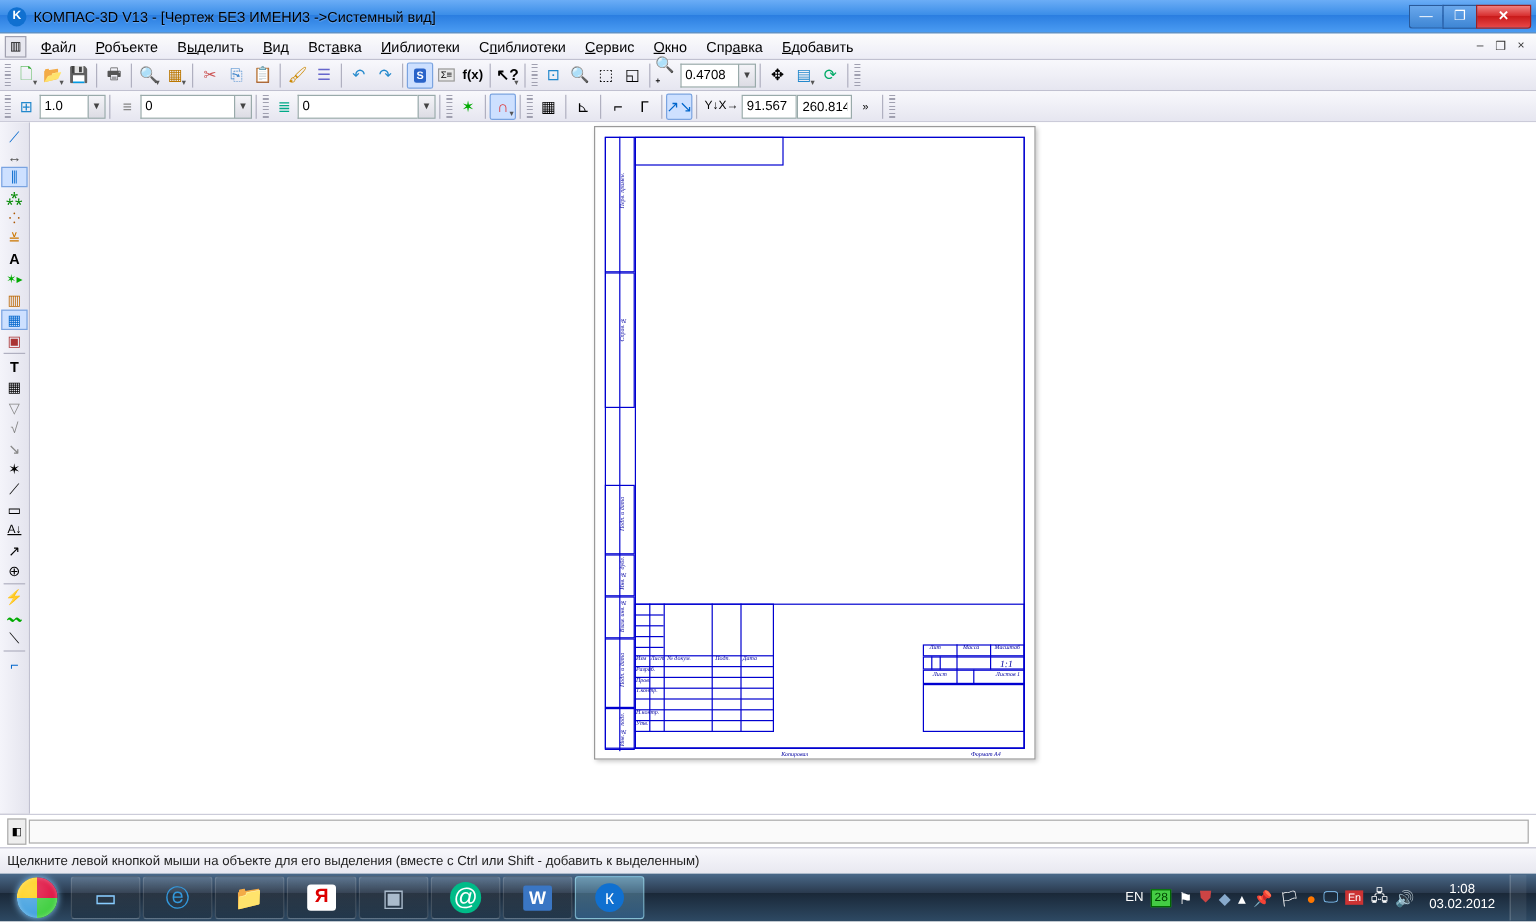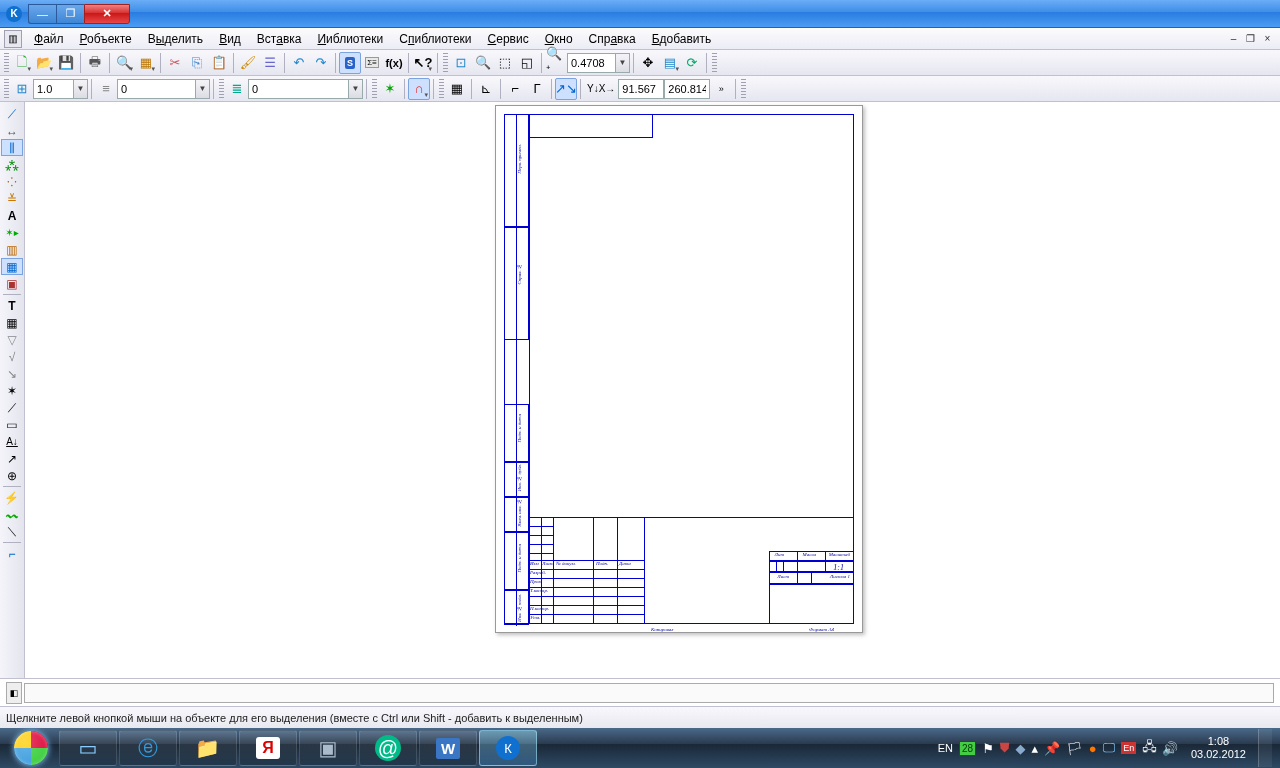--- a/index.html
+++ b/index.html
@@ -49,21 +49,21 @@
 .vtoolbar .vbtn.sel { background:#cde0ff; border-color:#7aa3e0;}
 .vtoolbar .vsep { height: 1px; width: 18px; background: #b0b0c0; margin: 2px 0;}
 
 
 .canvas { flex: 1; background: #fff; position: relative; overflow: hidden; }
 .sheet { position: absolute; left: 470px; top: 3px; width: 368px; height: 528px; background: #fff; box-shadow: 2px 2px 4px rgba(0,0,0,.25); border: 1px solid #999; }
 .frame { position: absolute; border: 1.5px solid #0000d0; }
 .frame.outer { left: 8px; top: 8px; right: 8px; bottom: 8px; }
 .frame.inner { left: 33px; top: 8px; right: 8px; bottom: 8px; }
 .drawing-line { position:absolute; background:#0000d0; }
-.title-block { position: absolute; left: 33px; right: 8px; bottom: 8px; height: 107px;}
+.title-block { position: absolute; left: 33px; right: 8px; bottom: 8px; height: 121px;}
 .title-block .tb { position: absolute; border: 1px solid #0000d0; }
 .side-col { position:absolute; left:8px; top:8px; width:25px; bottom:8px;}
 .side-col .sc { position:absolute; left:0; right:0; border:1px solid #0000d0;}
 .ttxt { position:absolute; font-size:5px; color:#0000a0; font-style:italic; font-family: 'Times New Roman', serif;}
 .ttxt.v { writing-mode: vertical-rl; transform: rotate(180deg);}
 
 .bottom-info { height:28px; border-top:1px solid #c0c0d0; display:flex; align-items:center; padding: 0 6px;}
 .bottom-info .binfo-tab{ width:16px;height:22px;border:1px solid #aaa;background:#eee;font-size:9px;display:flex;align-items:center;justify-content:center;margin-right:2px;}
 .bottom-info .binfo-field { flex:1; height:20px; border:1px solid #aaa; background:#fafafa;}
 
@@ -79,20 +79,21 @@
 .taskbar .tray .ticon { font-size: 13px; }
 .taskbar .clock { text-align: center; font-size: 11px; line-height: 13px; margin: 0 6px;}
 .taskbar .showdesk { width: 14px; height: 38px; border-left: 1px solid #fff3; background:#fff1;}
 .tbicon { font-size: 20px; }
 </style>
 </head>
 <body>
 
 <div class="titlebar">
   <div class="app-icon">K</div>
+  <div class="title-text">КОМПАС-3D V13 - [Чертеж БЕЗ ИМЕНИ3 -&gt;Системный вид]</div>
   <div class="win-controls">
     <div class="wc min">—</div>
     <div class="wc max">❐</div>
     <div class="wc close">✕</div>
   </div>
 </div>
 
 <div class="menubar">
   <div class="mico">▥</div>
   <div class="mitem"><u>Ф</u><span>айл</span></div>

